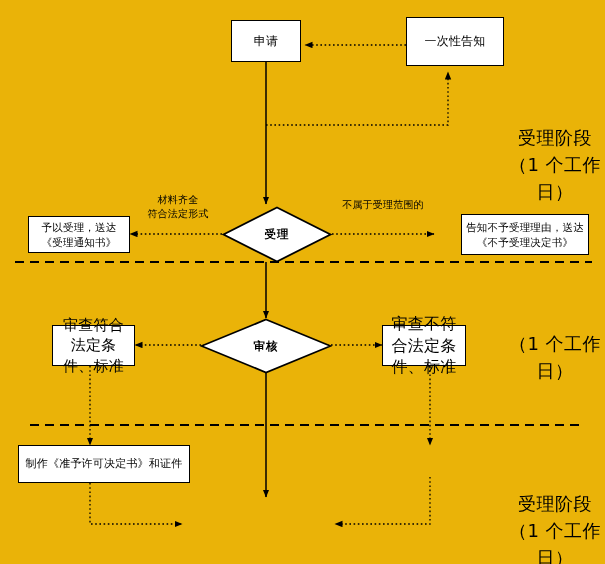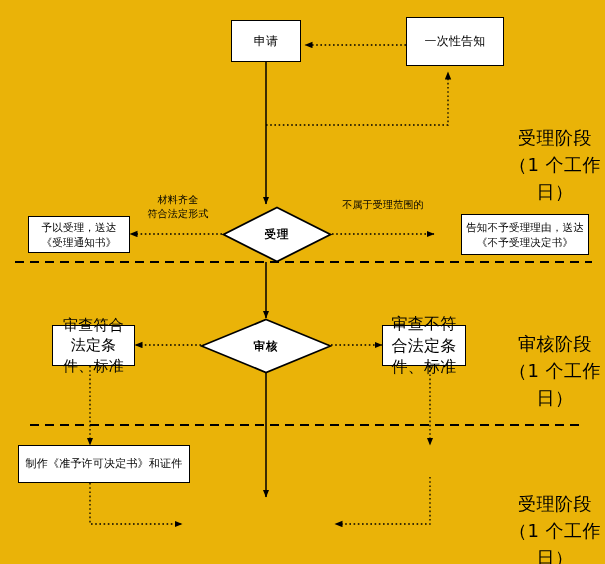--- a/index.html
+++ b/index.html
@@ -179,21 +179,20 @@
 符合法定形式</div>
 
   <div class="edge-label" style="left:333px; top:198px; width:100px;">不属于受理范围的</div>
 
   <div class="stage-label" style="left:505px; top:124px; width:100px;">
     <div>受理阶段</div>
     <div>（1 个工作日）</div>
   </div>
 
   <div class="stage-label" style="left:505px; top:330px; width:100px;">
-    <div>审核阶段</div>
     <div>（1 个工作日）</div>
   </div>
 
   <div class="stage-label" style="left:505px; top:490px; width:100px;">
     <div>受理阶段</div>
     <div>（1 个工作日）</div>
   </div>
 
 </div>
 

